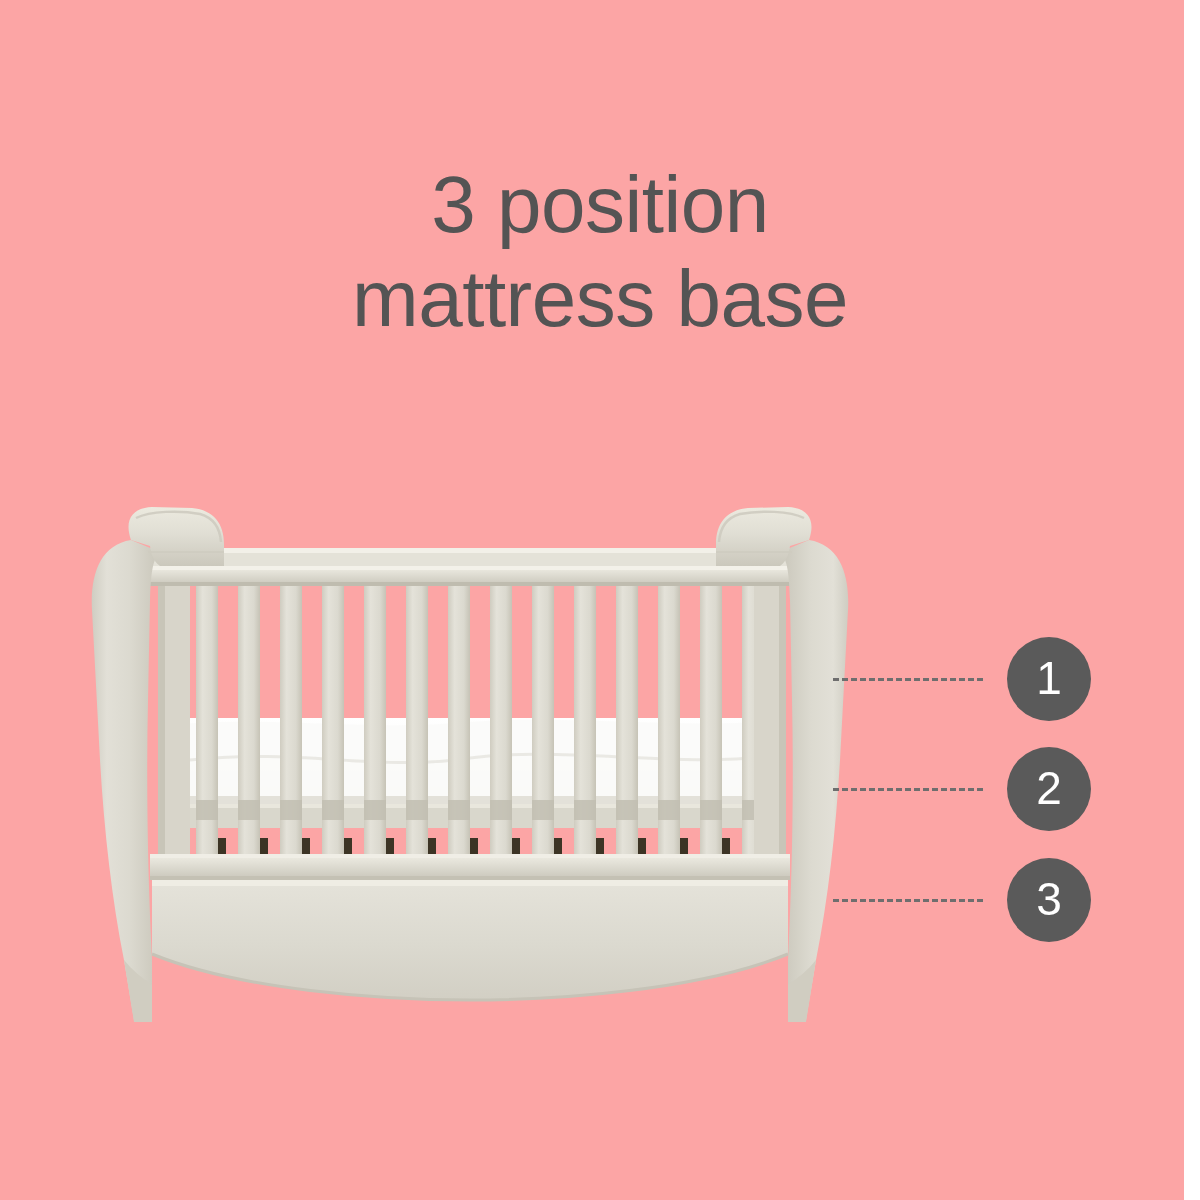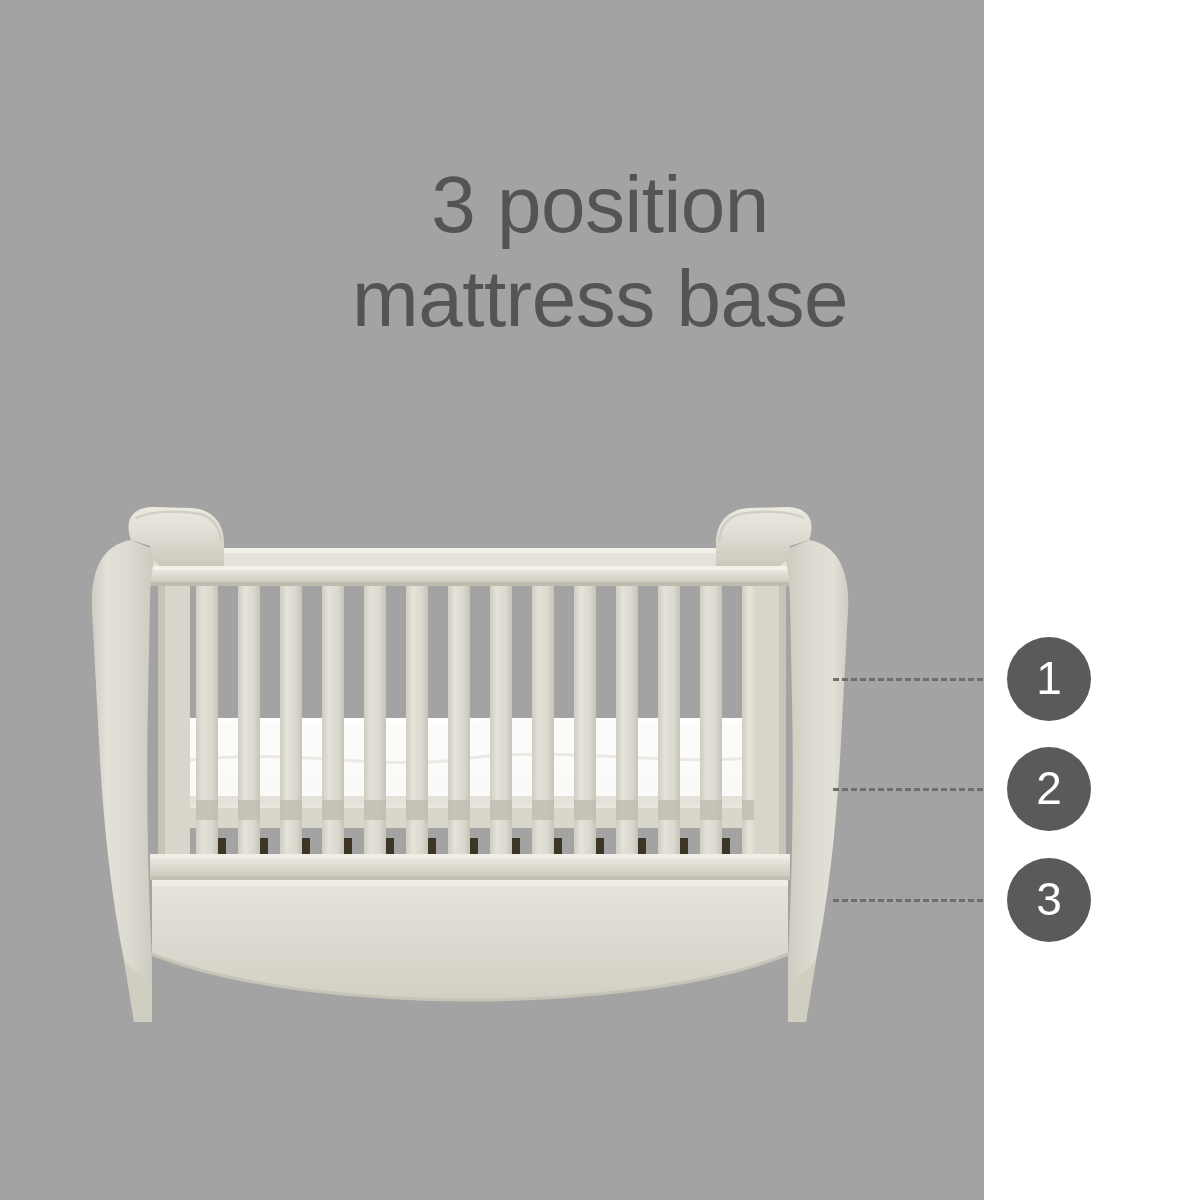--- a/index.html
+++ b/index.html
@@ -11,23 +11,23 @@
   body {
     width: 1200px;
     height: 1200px;
     overflow: hidden;
     font-family: "Liberation Sans", sans-serif;
     position: relative;
   }
 
   #canvas {
     position: relative;
-    width: 984px;
+    width: 1184px;
     height: 1200px;
-    background: #a3a3a3;
+    background: #fca5a5;
   }
 
   
   .title-block {
     position: absolute;
     left: 0;
     top: 158px;
     width: 1200px;
     text-align: center;
     color: #545454;

